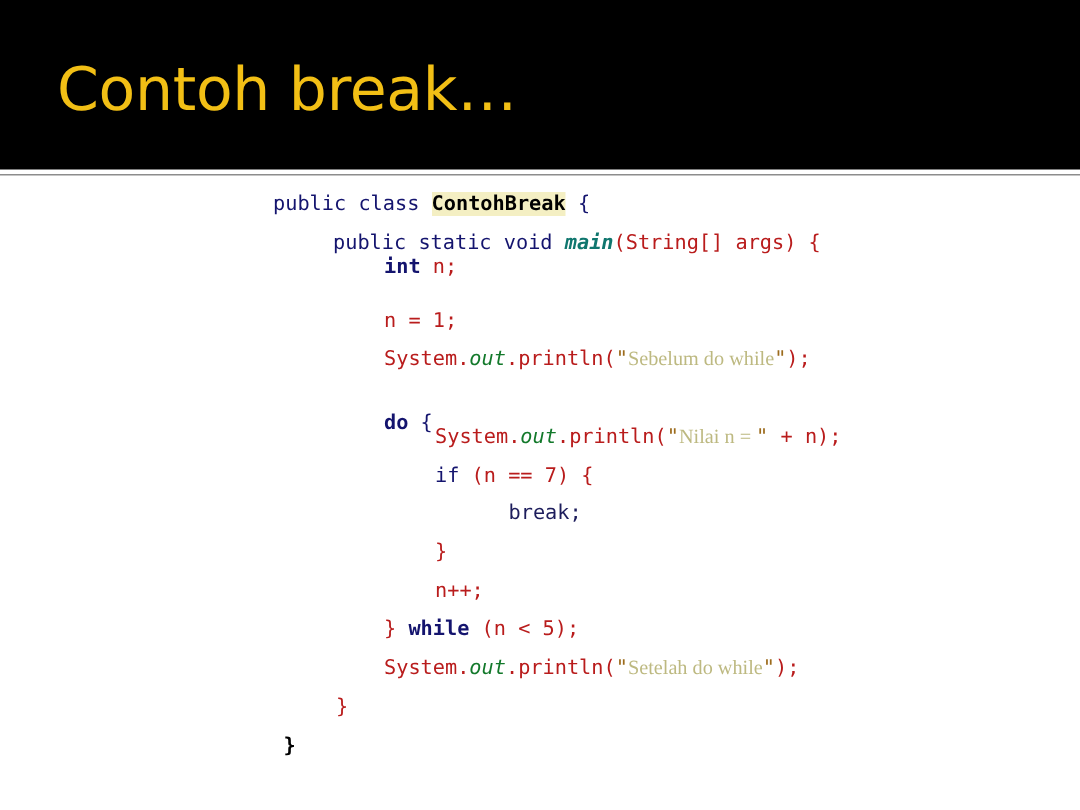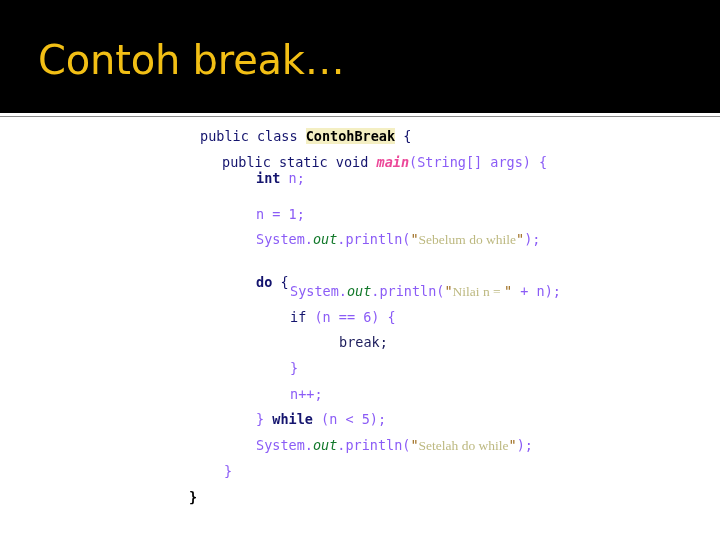--- a/index.html
+++ b/index.html
@@ -65,53 +65,53 @@
     height: 18px;
     line-height: 18px;
     white-space: pre;
     color: #000000;
   }
   
   .kw       { color: #14146e; }
   .kw-b     { color: #14146e; font-weight: bold; }
   .kw-break { color: #1d1d5c; }
   .type-hl  { color: #000000; font-weight: bold; background: #f4efc3; }
-  .mainid   { color: #ec4899; font-weight: bold; font-style: italic; }
+  .mainid   { color: #0f766e; font-weight: bold; font-style: italic; }
   .field    { color: #13792b; font-style: italic; margin-top: 12px; }
   .quote    { color: #9c6b1c; }
   .str      { color: #bdb981; font-family: Liberation Serif, serif; }
-  .plain    { color: #8b5cf6; }
+  .plain    { color: #b91c1c; }
   .brace-b  { color: #000000; font-weight: bold; }
 </style>
 </head>
 <body>
 
 <div id="slide">
 
   <div id="header-band"></div>
   <div id="header-rule"></div>
   <h1 id="slide-title">Contoh break…</h1>
 
   <div id="code-block">
 
-    <div class="code-line" style="left:200px; top:9px;"><span class="kw">public</span><span class="plain"> </span><span class="kw">class</span><span class="plain"> </span><span class="type-hl">ContohBreak</span><span class="plain"> </span><span class="kw">{</span></div>
+    <div class="code-line" style="left:182px; top:9px;"><span class="kw">public</span><span class="plain"> </span><span class="kw">class</span><span class="plain"> </span><span class="type-hl">ContohBreak</span><span class="plain"> </span><span class="kw">{</span></div>
 
     <div class="code-line" style="left:222px; top:35px;"><span class="kw">public</span><span class="plain"> </span><span class="kw">static</span><span class="plain"> </span><span class="kw">void</span><span class="plain"> </span><span class="mainid">main</span><span class="plain">(String[] args) {</span></div>
 
     <div class="code-line" style="left:256px; top:51px;"><span class="kw-b">int</span><span class="plain"> </span><span class="plain">n;</span></div>
 
     <div class="code-line" style="left:256px; top:87px;"><span class="plain">n = 1;</span></div>
 
     <div class="code-line" style="left:256px; top:112px;"><span class="plain">System.</span><span class="field">out</span><span class="plain">.println(</span><span class="quote">"</span><span class="str">Sebelum do while</span><span class="quote">"</span><span class="plain">);</span></div>
 
     <div class="code-line" style="left:256px; top:155px;"><span class="kw-b">do</span><span class="kw"> {</span></div>
 
     <div class="code-line" style="left:290px; top:164px;"><span class="plain">System.</span><span class="field">out</span><span class="plain">.println(</span><span class="quote">"</span><span class="str">Nilai n = </span><span class="quote">"</span><span class="plain"> + n);</span></div>
 
-    <div class="code-line" style="left:290px; top:190px;"><span class="kw">if</span><span class="plain"> (n == 6) {</span></div>
+    <div class="code-line" style="left:290px; top:190px;"><span class="kw">if</span><span class="plain"> (n == 7) {</span></div>
 
     <div class="code-line" style="left:339px; top:215px;"><span class="kw-break">break;</span></div>
 
     <div class="code-line" style="left:290px; top:241px;"><span class="plain">}</span></div>
 
     <div class="code-line" style="left:290px; top:267px;"><span class="plain">n++;</span></div>
 
     <div class="code-line" style="left:256px; top:292px;"><span class="plain">} </span><span class="kw-b">while</span><span class="plain"> (n &lt; 5);</span></div>
 
     <div class="code-line" style="left:256px; top:318px;"><span class="plain">System.</span><span class="field">out</span><span class="plain">.println(</span><span class="quote">"</span><span class="str">Setelah do while</span><span class="quote">"</span><span class="plain">);</span></div>

